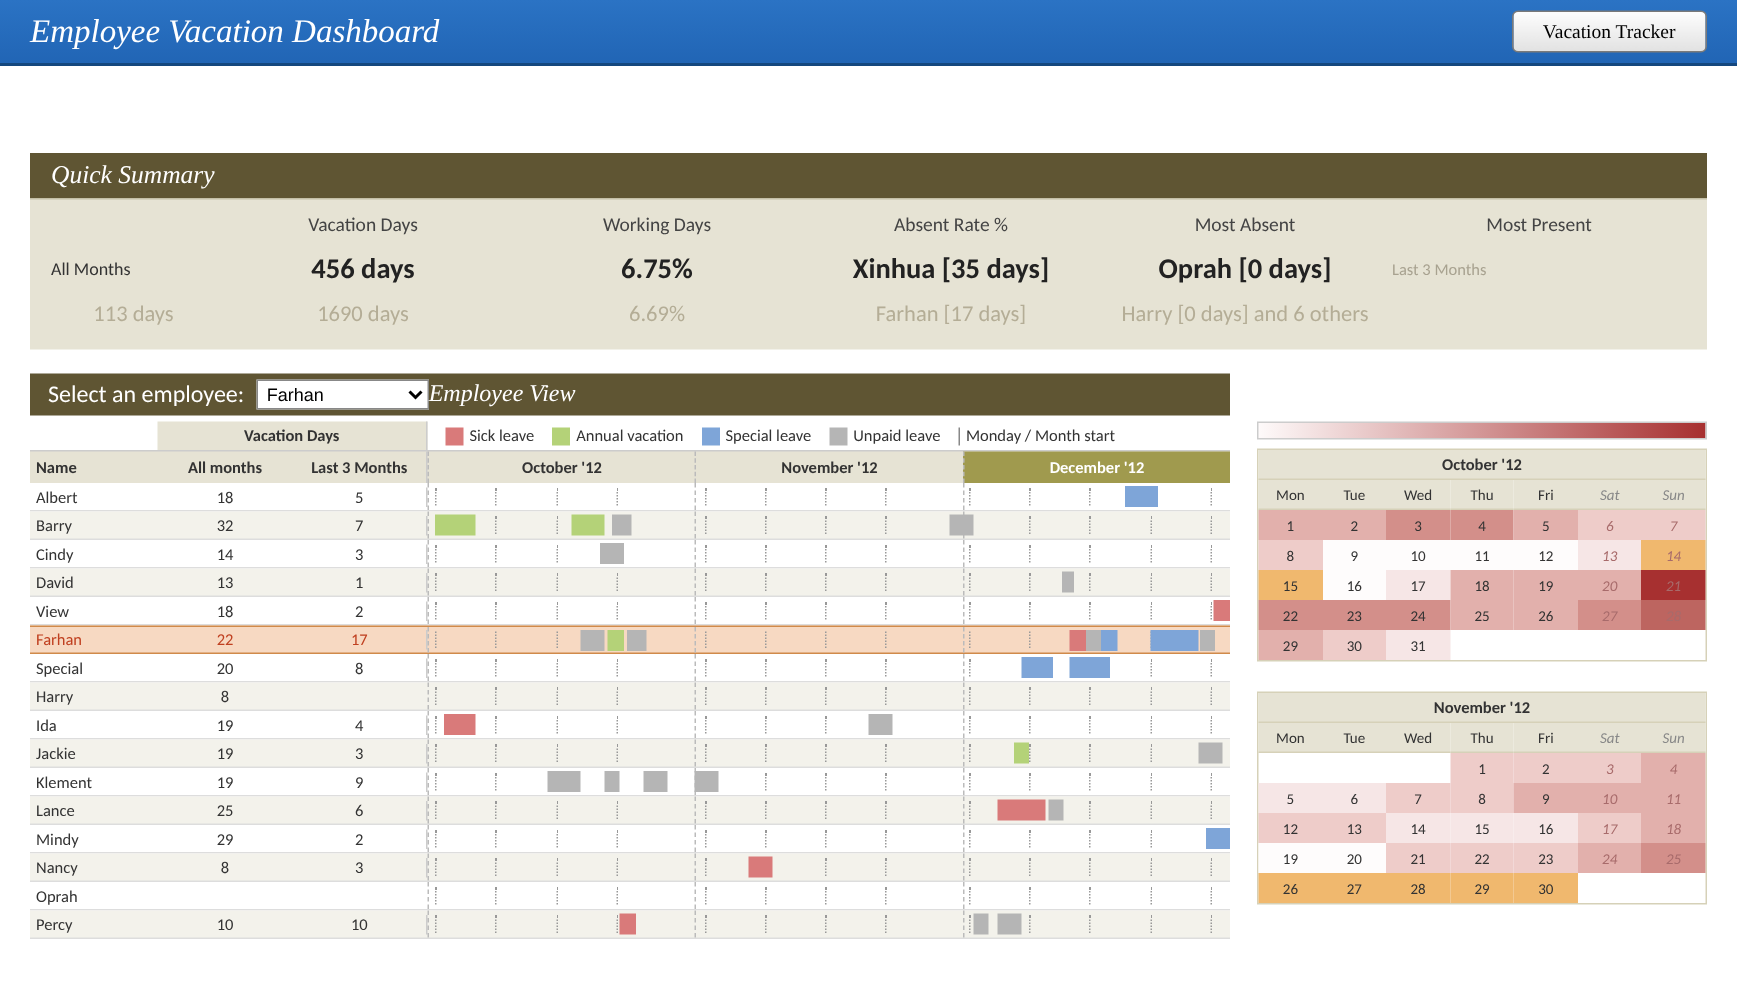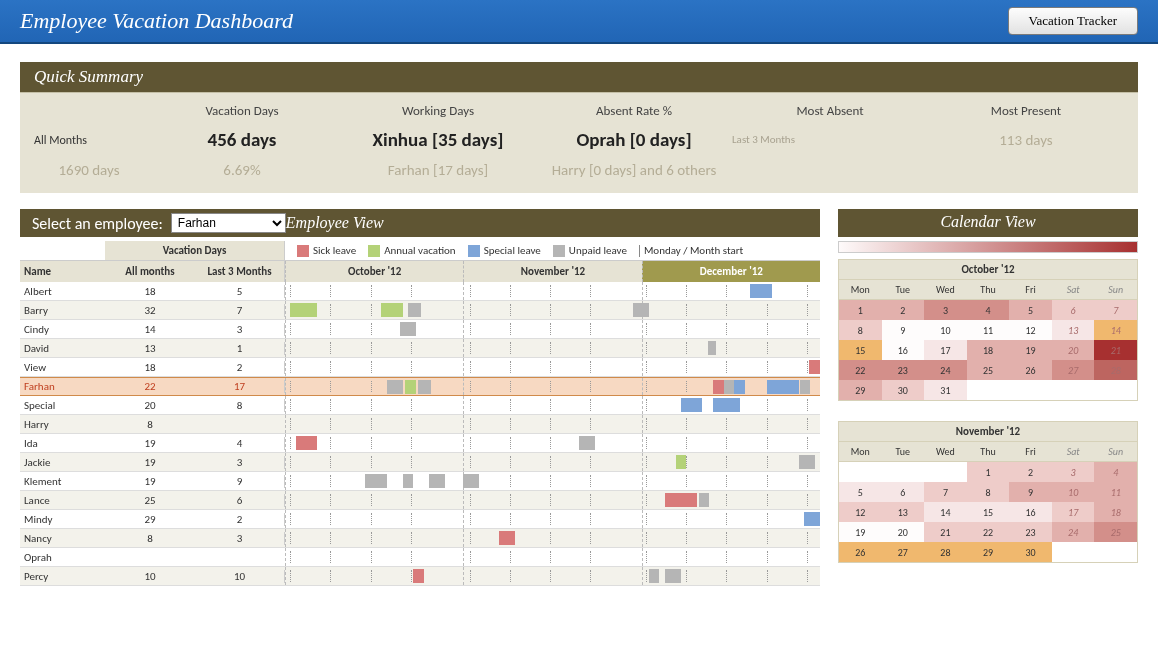--- a/index.html
+++ b/index.html
@@ -1,20 +1,20 @@
 <!DOCTYPE html>
 <html><head>
 <meta charset="utf-8">
 <style>
   * { box-sizing: border-box; margin: 0; padding: 0; }
   body { font-family: Calibri, Arial, sans-serif; font-size: 12px; background: #fff; color: #333; width: 1158px; }
   .header { background: linear-gradient(#2b73c4, #2165b5); border-bottom: 2px solid #14477e; height: 44px; display: flex; align-items: center; justify-content: space-between; padding: 0 20px; }
   .header h1 { color: #fff; font-size: 22px; font-weight: normal; font-family: Georgia, serif; font-style: italic; }
   .tracker-btn { background: linear-gradient(#fdfdfd, #e2e2e2); border: 1px solid #7a7a7a; border-radius: 4px; padding: 5px 20px; font-size: 13px; font-family: Georgia, serif; cursor: pointer; }
-  .content { padding: 18px 20px 0 20px; }
+  .content { padding: 18px 20px 0 20px; margin-top: 40px; }
   .panel-title { background: #5f5533; color: #fff; font-family: Georgia, serif; font-style: italic; font-size: 17px; padding: 5px 14px; }
   .summary-body { background: #e6e3d4; border-top: 1px solid #c4bfa6; padding: 10px 14px 14px 14px; display: grid; grid-template-columns: 110px repeat(5, 1fr); row-gap: 10px; align-items: center; }
   .sum-hdr { text-align: center; font-size: 13px; color: #444; }
   .row-label-1 { font-size: 12px; color: #333; }
   .row-label-2 { font-size: 11px; color: #a8a290; }
   .sum-val-1 { text-align: center; font-size: 19px; font-weight: bold; color: #222; }
   .sum-val-2 { text-align: center; font-size: 15px; color: #b4ad96; }
   .mid-bar { display: flex; margin-top: 16px; gap: 18px; }
   .emp-bar { flex: 0 0 800px; background: #5f5533; color: #fff; display: flex; align-items: center; padding: 4px 12px; }
   .emp-bar label { font-size: 16px; margin-right: 8px; }
@@ -73,39 +73,39 @@
   <div class="panel-title">Quick Summary</div>
   <div class="summary-body">
     <div></div>
     <div class="sum-hdr">Vacation Days</div>
     <div class="sum-hdr">Working Days</div>
     <div class="sum-hdr">Absent Rate %</div>
     <div class="sum-hdr">Most Absent</div>
     <div class="sum-hdr">Most Present</div>
     <div class="row-label-1">All Months</div>
     <div class="sum-val-1">456 days</div>
+    <div class="sum-val-1">6.75%</div>
     <div class="sum-val-1">Xinhua [35 days]</div>
     <div class="sum-val-1">Oprah [0 days]</div>
     <div class="row-label-2">Last 3 Months</div>
     <div class="sum-val-2">113 days</div>
     <div class="sum-val-2">1690 days</div>
     <div class="sum-val-2">6.69%</div>
     <div class="sum-val-2">Farhan [17 days]</div>
     <div class="sum-val-2">Harry [0 days] and 6 others</div>
   </div>
 
   <div class="mid-bar">
     <div class="emp-bar">
       <label>Select an employee:</label>
       <select class="emp-select">
         <option>Farhan</option>
       </select>
       <div class="emp-title">Employee View</div>
     </div>
-    <div class="cal-bar">Calendar View</div>
   </div>
 
   <div class="main-flex">
     <div class="left">
       <div class="legend-row">
         <div class="vac-hdr">Vacation Days</div>
         <div class="legend">
             <span class="sw sick"></span>
             <span>Sick leave</span>
           </div>

